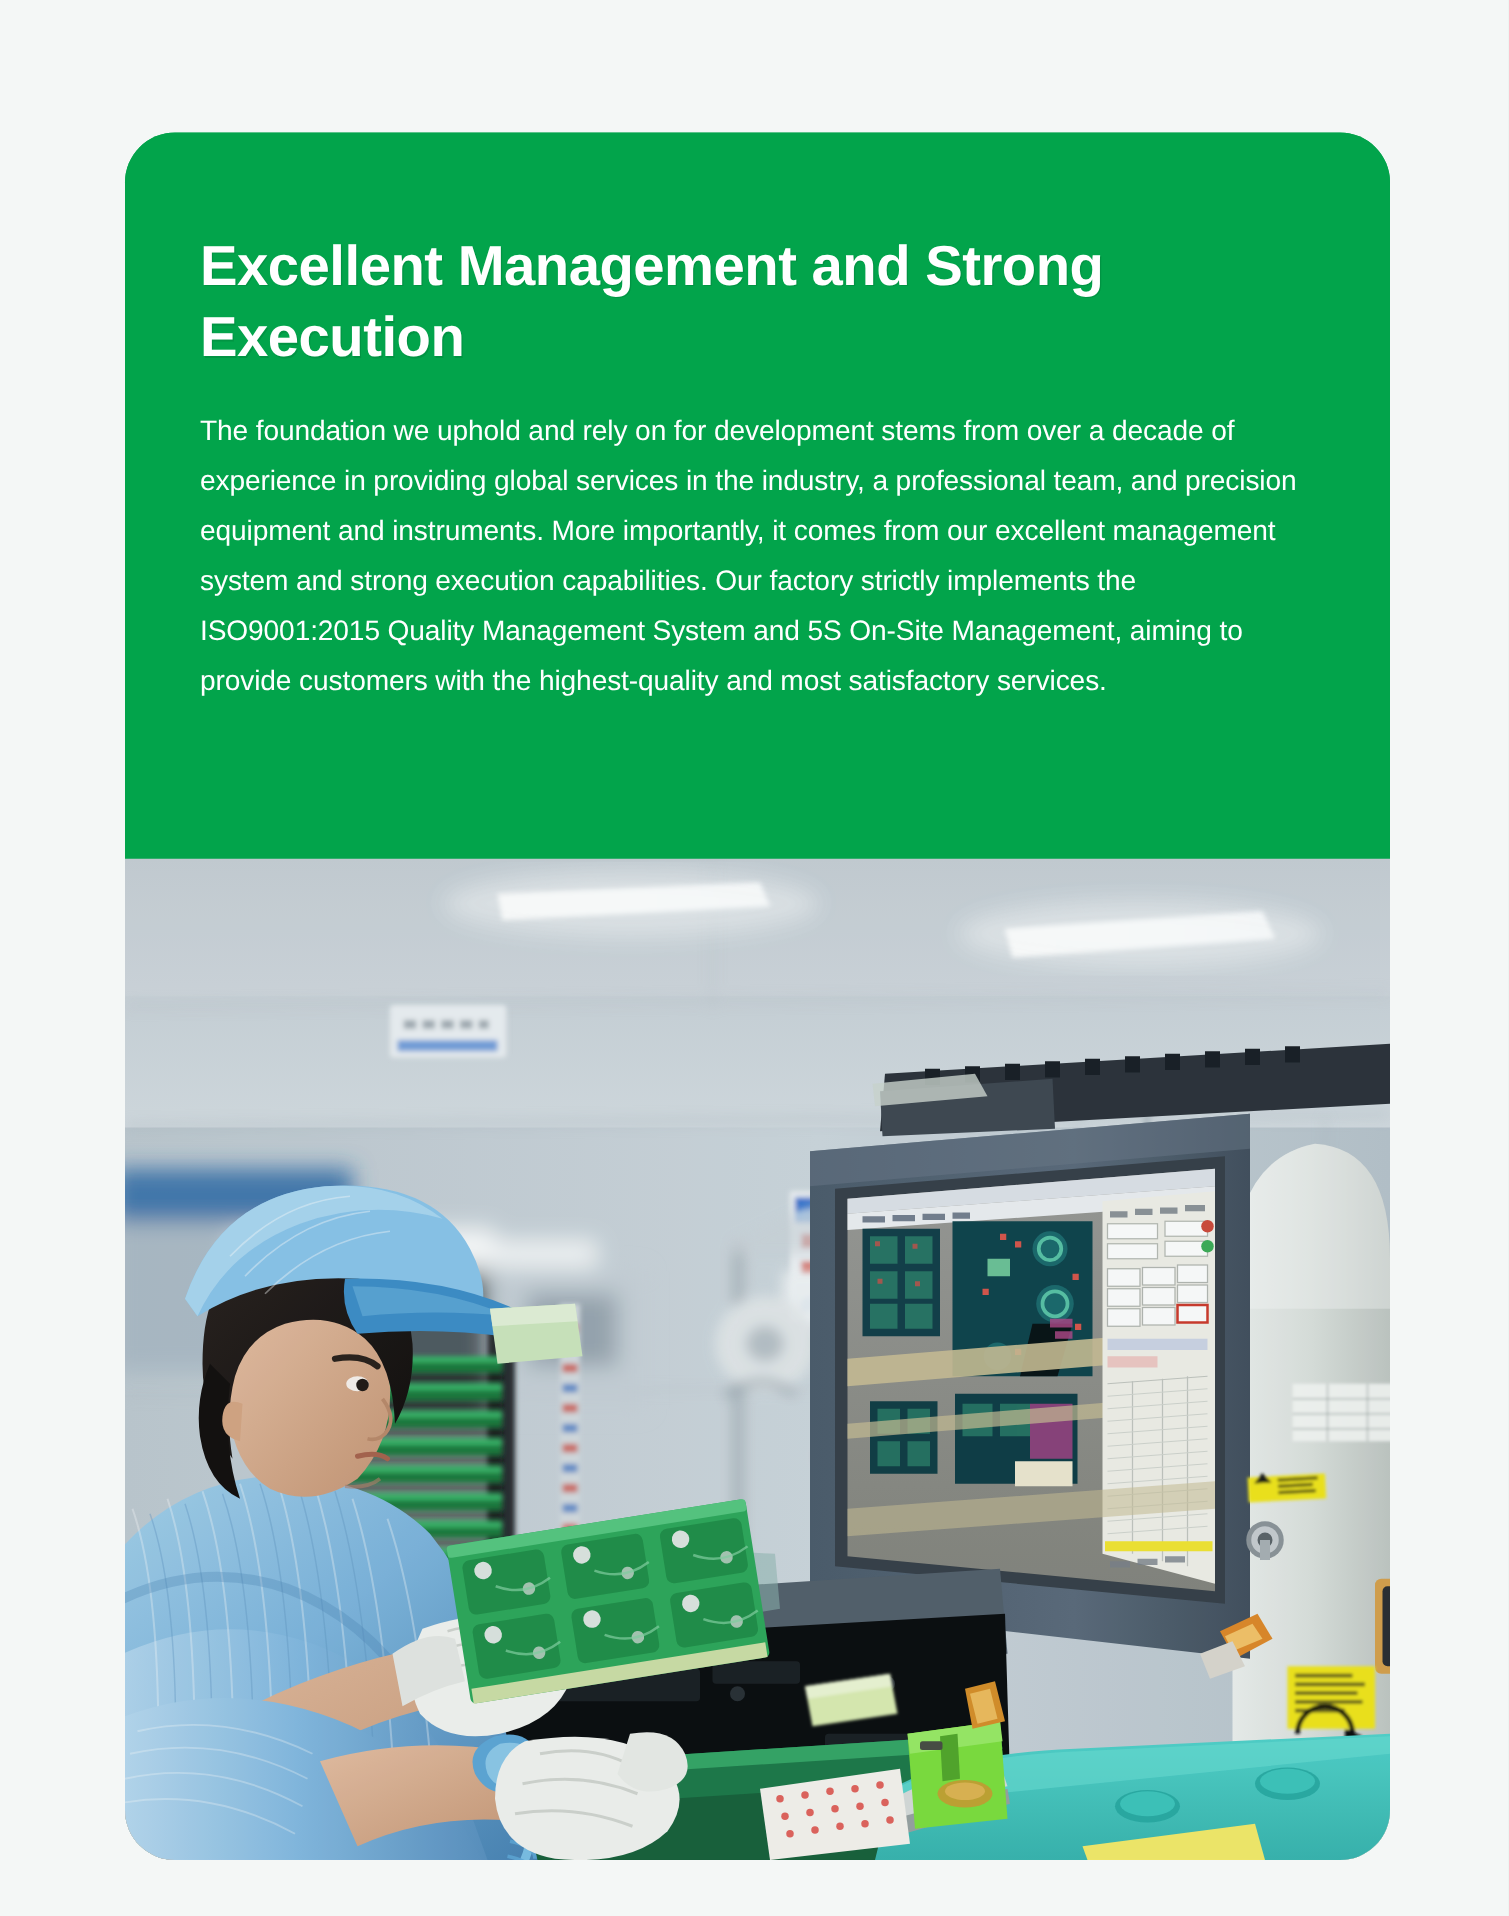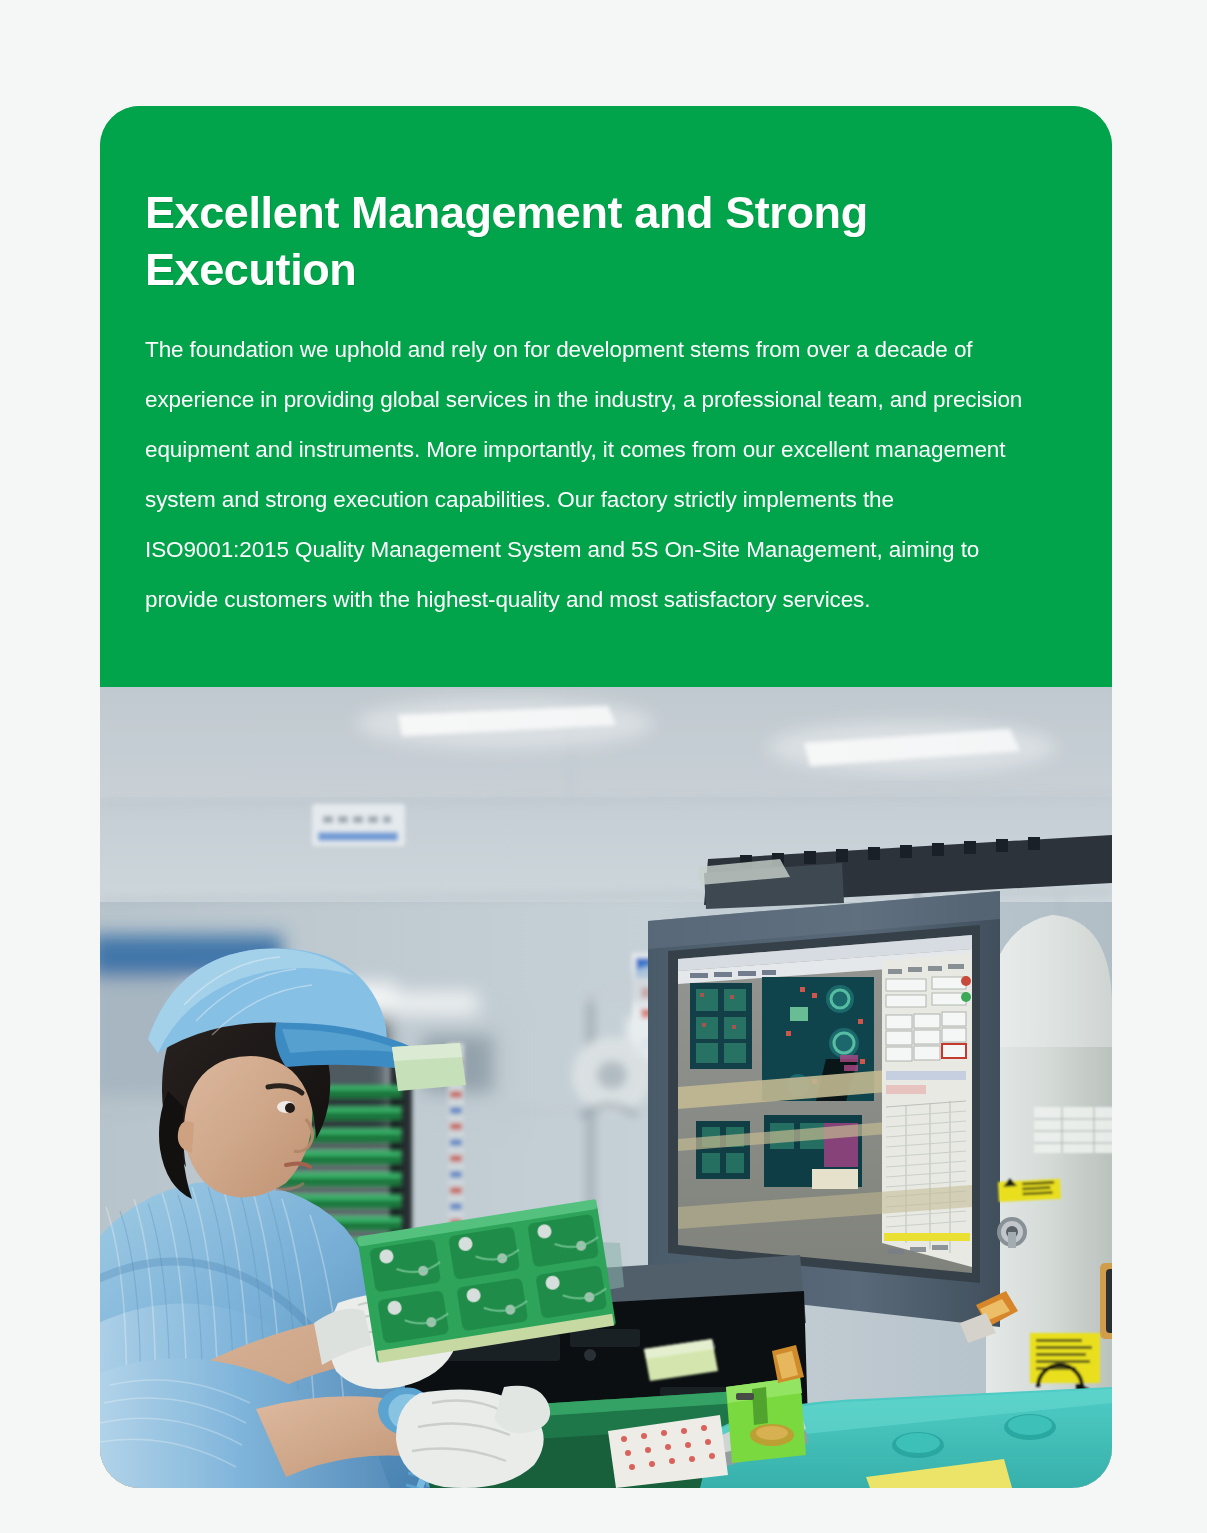--- a/index.html
+++ b/index.html
@@ -27,37 +27,37 @@
     overflow:hidden;
     background:#02a44b;
   }
 
   
   .panel {
     position:absolute;
     left:0; top:0;
     width:1012px; height:581px;
     background:#02a44b;
-    padding:78px 60px 0 45px;
+    padding:78px 60px 0 60px;
   }
 
   .headline {
     font-size:45px;
     line-height:57px;
     font-weight:bold;
     color:#ffffff;
     letter-spacing:-0.4px;
     text-shadow:1px 1px 0 rgba(0,90,40,.22);
     max-width:860px;
   }
 
   .body-copy {
     margin-top:27px;
     font-size:22.5px;
-    line-height:50px;
+    line-height:40px;
     color:#ffffff;
     font-weight:300;
     letter-spacing:-0.1px;
     max-width:890px;
   }
 
   
   .photo {
     position:absolute;
     left:0; top:581px;

